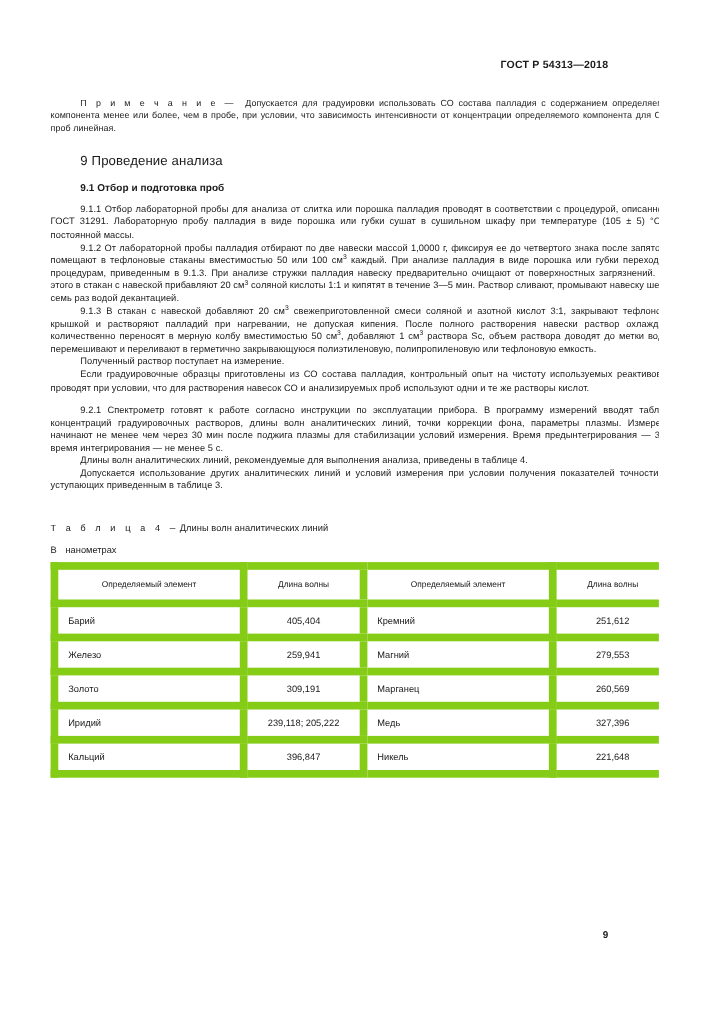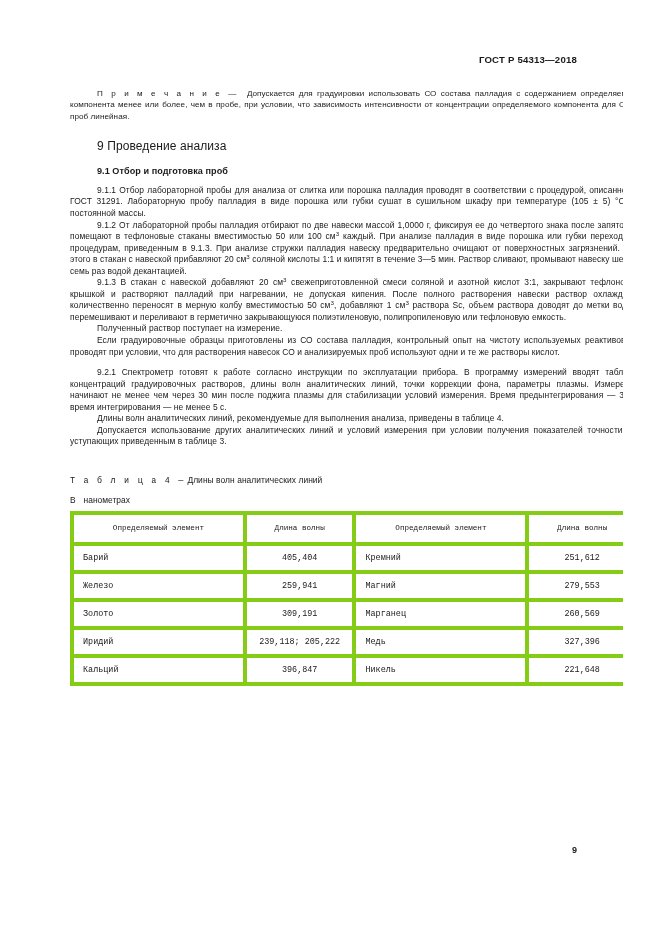--- a/index.html
+++ b/index.html
@@ -17,21 +17,20 @@
   }
 
   .page {
     position: relative;
     width: 599px;
     height: 935px;
     box-sizing: border-box;
     padding: 0;
     overflow: hidden;
     background: #ffffff;
-    margin-left: 24px;
   }
 
   
   .doc-header {
     position: absolute;
     top: 54px;
     right: 46px;
     font-size: 9.6px;
     font-weight: bold;
     letter-spacing: 0.2px;
@@ -102,26 +101,25 @@
   .table-units .u-gap { letter-spacing: 1.6px; }
 
   
   table.wl {
     border-collapse: collapse;
     width: 100%;
     margin-top: 6px;
     table-layout: fixed;
   }
   table.wl td {
-    border: 4px solid #84cc16;
+    border: 7px solid #84cc16;
     height: 24px;
     font-size: 8.45px;
     padding: 0 0 0 9px;
     vertical-align: middle;
-    font-family: Liberation Mono, monospace;
   }
   table.wl td.num {
     text-align: center;
     padding: 0;
   }
   table.wl thead td {
     text-align: center;
     font-size: 7.6px;
     height: 27px;
     padding: 0 2px;

